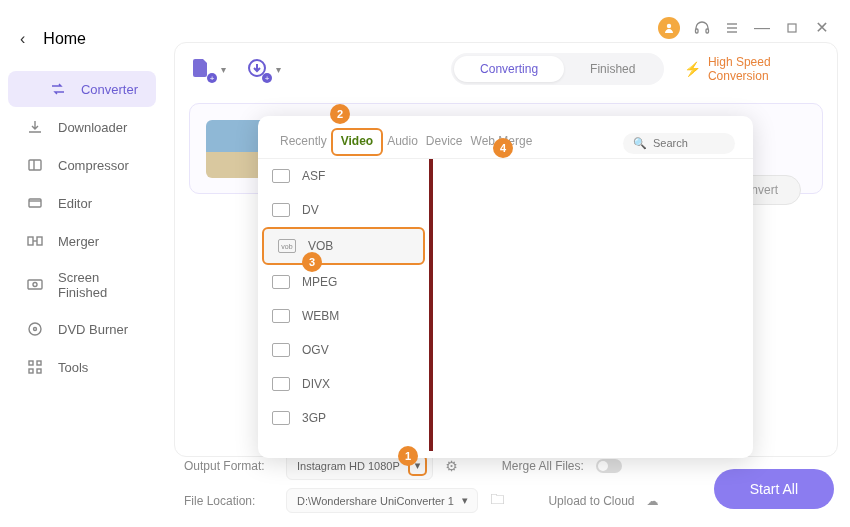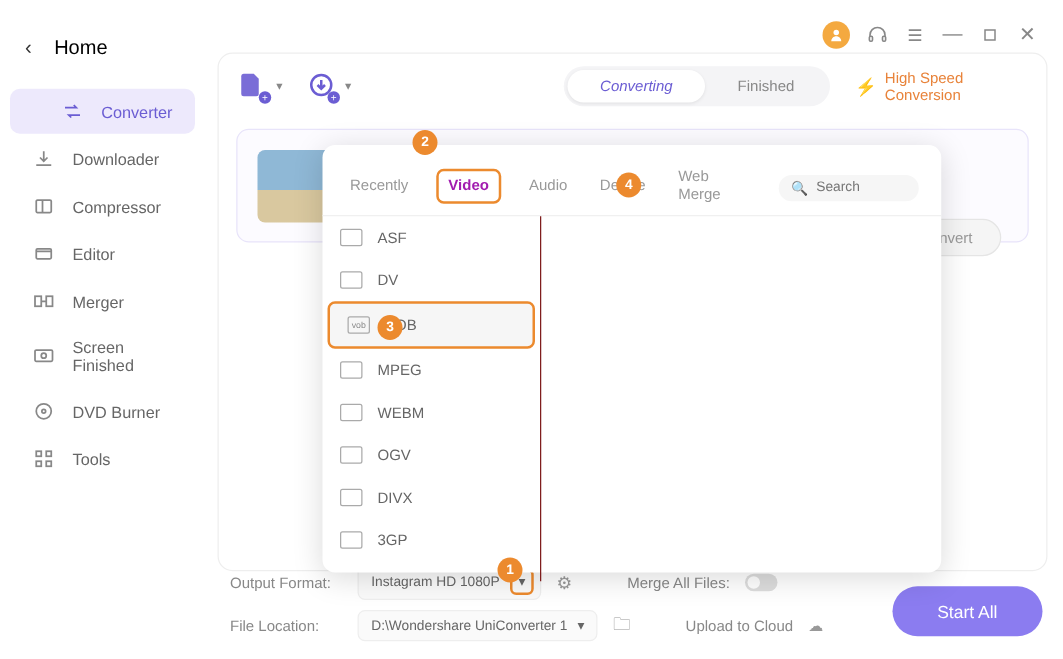--- a/index.html
+++ b/index.html
@@ -19,46 +19,46 @@
 
 .main-panel { position: absolute; left: 174px; top: 42px; right: 12px; bottom: 70px; background: #fff; border-radius: 12px; border: 1px solid #eee; }
 
 .toolbar { display: flex; align-items: center; padding: 10px 16px; gap: 20px; }
 .tool-add { width: 24px; height: 24px; color: #6b5dd3; position: relative; }
 .tool-add .plus-badge { position: absolute; right: -4px; bottom: -2px; width: 10px; height: 10px; background: #6b5dd3; border-radius: 50%; color: #fff; font-size: 8px; display: flex; align-items: center; justify-content: center; }
 .tool-drop { font-size: 10px; color: #888; margin-left: -12px; }
 
 .pill-tabs { display: flex; background: #f4f4f6; border-radius: 20px; padding: 3px; margin-left: 150px; }
 .pill-tab { padding: 6px 26px; font-size: 12px; color: #888; border-radius: 20px; cursor: pointer; }
-.pill-tab.active { background: #fff; color: #6b5dd3; box-shadow: 0 1px 3px rgba(0,0,0,.08); font-style: italic; }
+.pill-tab.active { background: #fff; color: #6b5dd3; box-shadow: 0 1px 3px rgba(0,0,0,.08); }
 
 .hsc { margin-left: auto; display: flex; align-items: center; gap: 6px; color: #e8833a; font-size: 12px; cursor: pointer; }
 .bolt { color: #e8833a; font-size: 14px; }
 
 .file-row { display: flex; align-items: center; padding: 10px 16px; border: 1px solid #e8e4fa; border-radius: 10px; margin: 8px 14px; background: #fcfbff; }
 .thumb { width: 88px; height: 58px; border-radius: 6px; background: linear-gradient(to bottom, #8fb8d6 0%, #8fb8d6 55%, #d9c89f 55%, #d9c89f 100%); margin-right: 14px; position: relative; overflow: hidden; }
 .thumb::after { content: ""; position: absolute; right: 14px; bottom: 4px; width: 10px; height: 20px; background: #8a6d4a; border-radius: 3px 3px 0 0; }
 .edit-pen { color: #aaa; font-size: 14px; cursor: pointer; margin-left: 6px; }
 .file-tools { display: flex; gap: 18px; margin-left: 8px; margin-top: 38px; }
 .ft-icon { color: #999; font-size: 13px; cursor: pointer; }
 
 .convert-btn-row { position: absolute; right: 36px; top: 132px; }
 .convert-btn { background: #f5f5f5; border: 1px solid #e5e5e5; color: #999; padding: 7px 22px; border-radius: 16px; font-size: 12px; cursor: pointer; }
 
 .dropdown-panel { position: absolute; left: 258px; top: 116px; width: 495px; height: 342px; background: #fff; border-radius: 10px; box-shadow: 0 4px 24px rgba(0,0,0,.15); z-index: 50; }
-.dd-tabs { display: flex; align-items: center; padding: 12px 18px 0 18px; gap: 18px; border-bottom: 1px solid #f0f0f0; }
+.dd-tabs { display: flex; align-items: center; padding: 12px 18px 0 18px; gap: 0; border-bottom: 1px solid #f0f0f0; }
 .dd-tab { font-size: 12px; color: #999; padding: 6px 4px 10px 4px; cursor: pointer; position: relative; }
-.dd-tab.active { color: #a21caf; font-weight: 600; }
+.dd-tab.active { color: #4d7c0f; font-weight: 600; }
 .dd-tab.highlighted { border: 2px solid #ec8a2e; border-radius: 6px; padding: 4px 8px 6px 8px; margin-bottom: 2px; }
 .dd-search { margin-left: auto; display: flex; align-items: center; background: #f6f6f6; border-radius: 14px; padding: 4px 10px; gap: 6px; }
 .dd-search input { border: none; background: transparent; outline: none; font-size: 11px; width: 72px; color: #333; }
 .dd-search .mag { color: #bbb; font-size: 11px; }
 
 .dd-body { display: flex; height: 292px; }
-.dd-left { width: 175px; border-right: 1px solid #7f1d1d; overflow-y: auto; }
+.dd-left { width: 175px; border-right: 4px solid #7f1d1d; overflow-y: auto; }
 .dd-format { display: flex; align-items: center; gap: 12px; padding: 10px 14px; font-size: 12px; color: #666; cursor: pointer; }
 .dd-format.active { background: #f6f6f6; }
 .dd-format.highlighted-box { border: 2px solid #ec8a2e; border-radius: 6px; margin: 0 4px; }
 .dd-format-icon { width: 18px; height: 14px; border: 1px solid #aaa; border-radius: 2px; display: flex; align-items: center; justify-content: center; font-size: 7px; color: #888; flex-shrink: 0; }
 
 .dd-right { flex: 1; padding: 12px; position: relative; }
 .preset-row { display: flex; align-items: center; padding: 10px 12px; font-size: 12px; color: #666; gap: 16px; border-radius: 8px; cursor: pointer; }
 .preset-highlight { border: 2px solid #ec8a2e; border-radius: 20px; padding: 8px 14px; }
 .preset-icon { width: 18px; height: 14px; border: 1px solid #aaa; border-radius: 2px; flex-shrink: 0; position: relative; }
 .preset-icon::after { content: "▸"; position: absolute; left: 4px; top: -1px; font-size: 9px; color: #888; }

